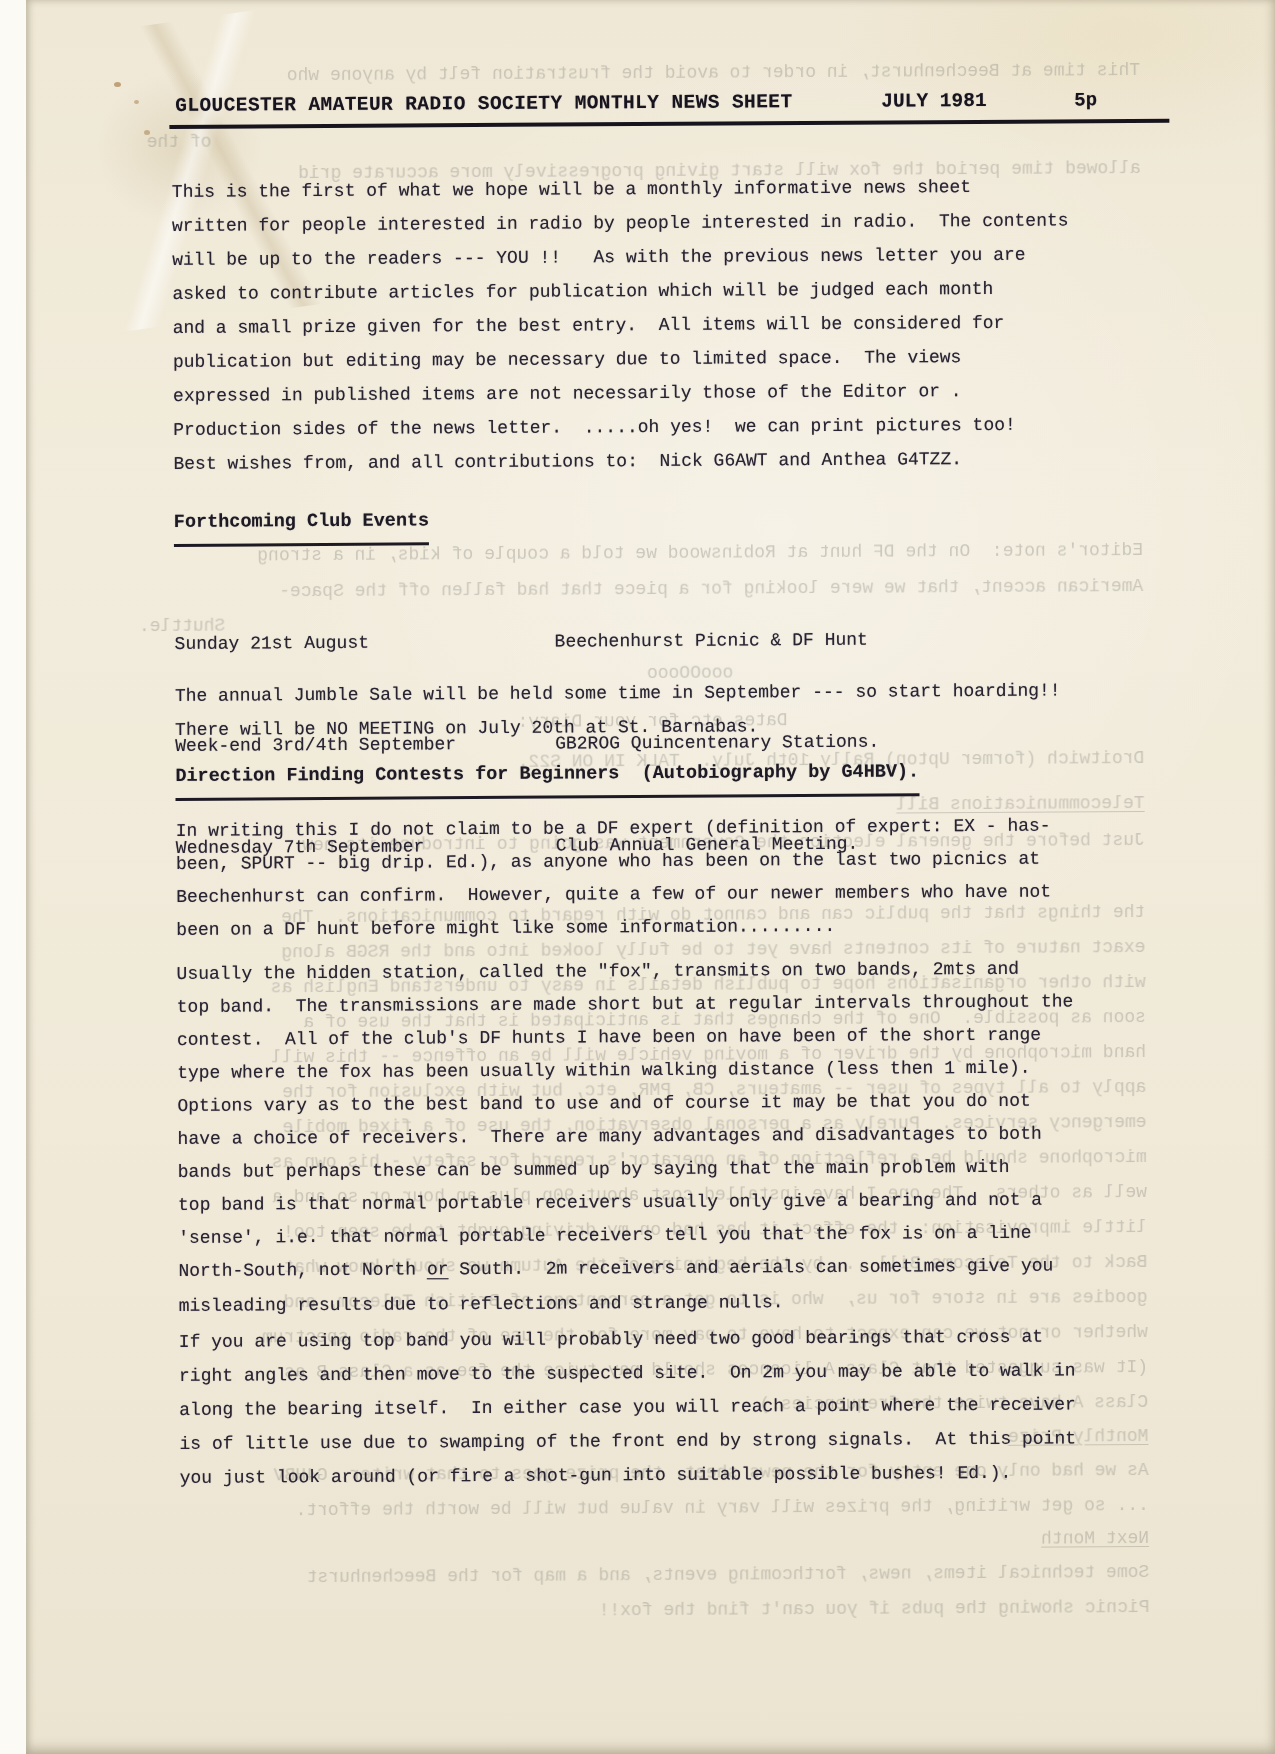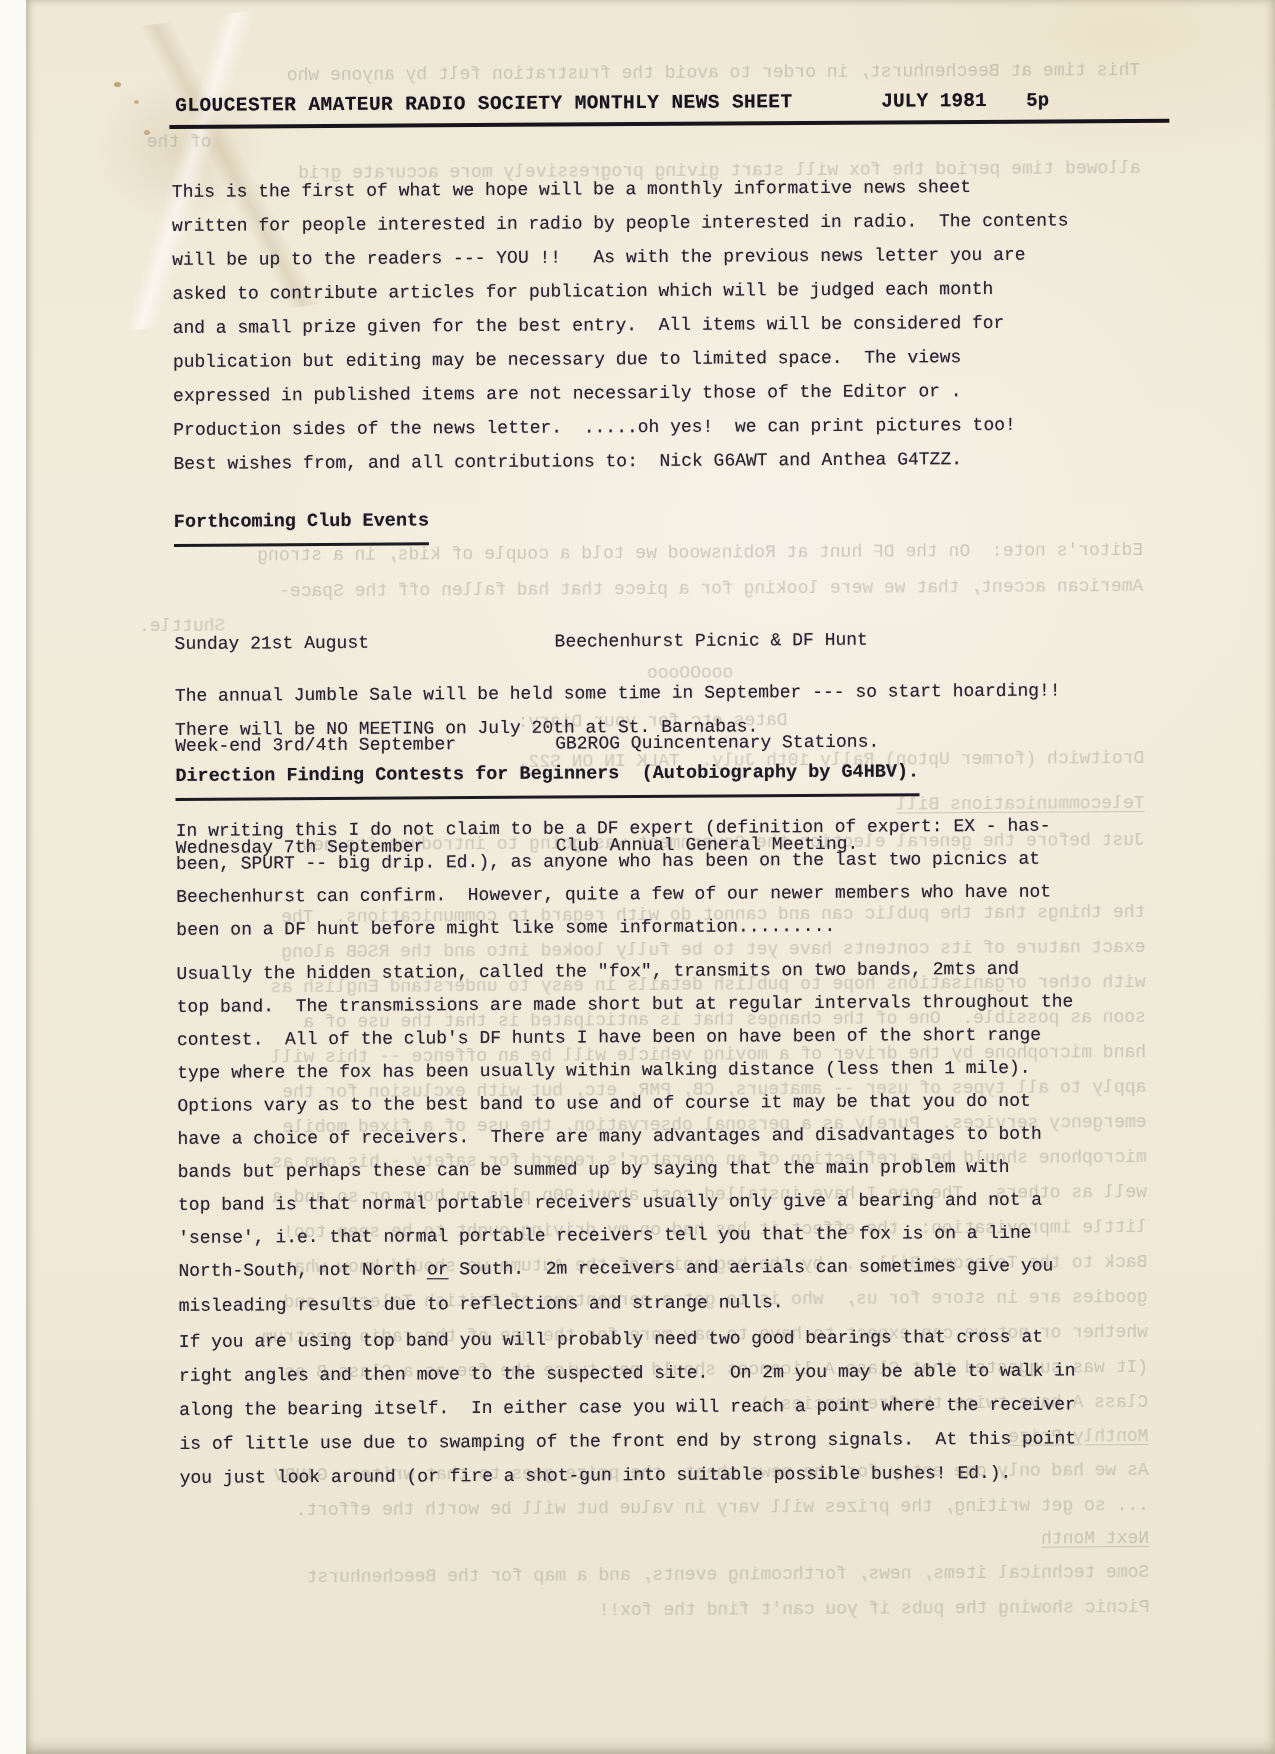--- a/index.html
+++ b/index.html
@@ -49,21 +49,21 @@
     text-shadow:0 0 1px rgba(45,40,70,0.45);
   }
   .block{position:absolute;left:150px;white-space:pre-wrap;margin:0;}
   .masthead{
     position:absolute;left:148px;top:86px;width:1000px;height:36px;
     border-bottom:4px solid #17141d;
   }
   .masthead span{position:absolute;top:0;font-weight:bold;color:#17141d;}
   .mast-title{left:6px;font-size:19.5px;letter-spacing:0.4px;}
   .mast-date{left:712px;font-size:19.5px;}
-  .mast-price{left:857px;font-size:19px;}
+  .mast-price{left:905px;font-size:19px;}
   h2.block{
     font-size:18.5px;font-weight:bold;color:#1d1a24;
     display:inline-block;border-bottom:3px solid #1d1a24;padding-bottom:4px;
   }
   .evrow{white-space:pre;line-height:34px;}
   .evdate{display:inline-block;width:380px;}
   .tight{line-height:33px;}
   .u{text-decoration:underline;text-underline-offset:4px;}
 </style>
 </head>

